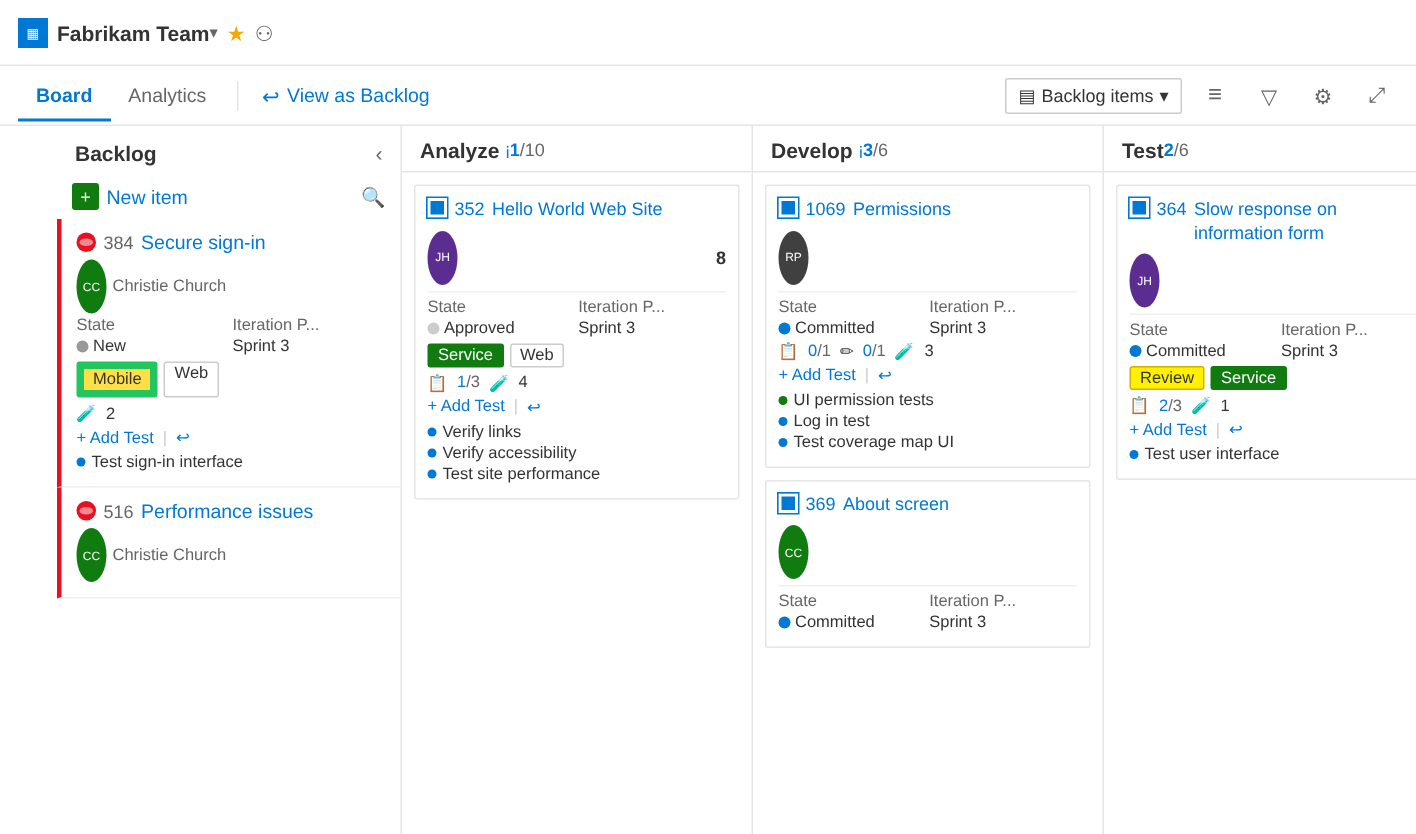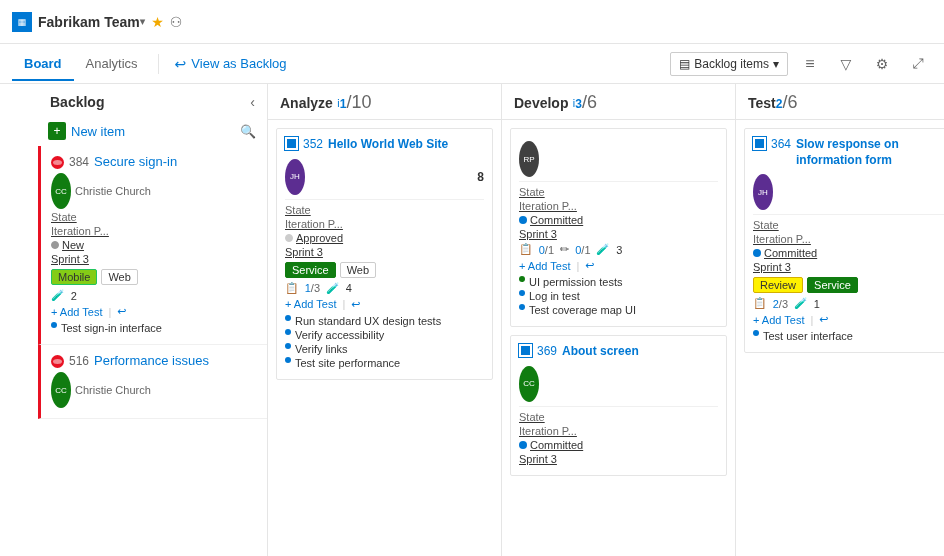--- a/index.html
+++ b/index.html
@@ -30,77 +30,77 @@
     
     .sidebar { width: 230px; min-width: 230px; border-right: 1px solid #e5e5e5; display: flex; flex-direction: column; overflow: hidden; }
     .sidebar-header { display: flex; align-items: center; justify-content: space-between; padding: 10px 12px 6px; }
     .sidebar-title { font-size: 14px; font-weight: 600; }
     .new-item-btn { display: flex; align-items: center; gap: 5px; padding: 6px 10px; font-size: 13px; color: #0078d4; cursor: pointer; }
     .plus-icon-box { width: 18px; height: 18px; background: #107c10; color: white; display: flex; align-items: center; justify-content: center; font-size: 12px; border-radius: 2px; }
     .search-icon { color: #666; font-size: 13px; }
     .sidebar-items { overflow-y: auto; flex: 1; }
     .backlog-card { border-left: 3px solid transparent; padding: 8px 10px; border-bottom: 1px solid #f0f0f0; }
     .backlog-card.red-border { border-left-color: #e81123; }
-    .card-title-row { display: flex; align-items: flex-end; gap: 5px; margin-bottom: 4px; }
+    .card-title-row { display: flex; align-items: center; gap: 5px; margin-bottom: 4px; }
     .card-id { font-size: 12px; color: #666; }
     .card-title { font-size: 13px; font-weight: 500; color: #0078d4; }
     .card-meta { font-size: 11px; color: #666; margin: 2px 0; display: flex; align-items: center; gap: 4px; }
     .avatar { width: 20px; height: 36px; border-radius: 50%; background: #ccc; display: flex; align-items: center; justify-content: center; font-size: 8px; overflow: hidden; }
     .avatar-j { background: #5c2d91; color: white; }
     .avatar-r { background: #404040; color: white; }
     .avatar-c { background: #107c10; color: white; }
     .state-dot { width: 8px; height: 8px; border-radius: 50%; display: inline-block; }
     .dot-new { background: #999; border: 1px solid #999; width: 8px; height: 8px; border-radius: 50%; }
     .dot-approved { background: #ccc; border: 1px solid #ccc; }
     .dot-committed { background: #0078d4; }
     .tags { display: flex; gap: 4px; margin: 4px 0; flex-wrap: wrap; }
     .tag { padding: 1px 6px; font-size: 11px; border-radius: 2px; border: 1px solid #ccc; color: #333; }
     .tag-service { background: #107c10; color: white; border-color: #107c10; }
     .tag-web { background: white; color: #333; border: 1px solid #ccc; }
     .tag-review { background: #fff100; color: #333; border-color: #d4b000; }
-    .tag-mobile { background: #84cc16; color: #333; border: 1px solid #22c55e; }
-    .task-item { display: flex; align-items: flex-start; gap: 4px; font-size: 11px; color: #333; margin: 2px 0; }
+    .tag-mobile { background: #fde047; color: #333; border: 5px solid #22c55e; }
+    .task-item { display: flex; align-items: center; gap: 4px; font-size: 11px; color: #333; margin: 2px 0; }
     .task-dot { width: 6px; height: 6px; border-radius: 50%; background: #0078d4; }
     .task-dot-green { background: #107c10; }
     .counts-row { display: flex; align-items: center; gap: 6px; font-size: 11px; margin: 3px 0; }
 
     
     .board { display: flex; flex: 1; overflow-x: auto; }
     .column { min-width: 234px; width: 234px; border-right: 1px solid #e5e5e5; display: flex; flex-direction: column; overflow: hidden; }
     .col-header { display: flex; align-items: center; justify-content: flex-start; padding: 8px 12px 6px; border-bottom: 1px solid #e5e5e5; }
     .col-title { font-size: 14px; font-weight: 600; }
-    .col-count { font-size: 18px; color: #666; }
+    .col-count { font-size: 12px; color: #666; }
     .col-count-blue { color: #0078d4; font-weight: 600; }
     .info-icon { color: #0078d4; font-size: 11px; }
     .col-items { overflow-y: auto; flex: 1; padding: 8px; display: flex; flex-direction: column; gap: 8px; }
 
     
     .wi-card { border: 1px solid #e5e5e5; border-radius: 2px; padding: 8px; background: white; }
     .wi-card-header { display: flex; align-items: flex-start; gap: 5px; margin-bottom: 6px; }
     .wi-id { font-size: 12px; color: #0078d4; }
-    .wi-title { font-size: 12px; font-weight: 700; color: #0078d4; line-height: 1.3; }
+    .wi-title { font-size: 12px; font-weight: 400; color: #0078d4; line-height: 1.3; }
     .wi-avatar-row { display: flex; align-items: center; justify-content: space-between; margin: 4px 0; }
     .wi-effort { font-size: 12px; font-weight: 600; color: #333; }
     .wi-divider { border: none; border-top: 1px solid #f0f0f0; margin: 4px 0; }
 
     .pipe { color: #ccc; }
 
     
     .bug-icon { display: inline-block; width: 13px; height: 13px; background: #e81123; border-radius: 50%; position: relative; overflow: hidden; }
     .bug-icon::after { content: ''; position: absolute; top: 4px; left: 2px; width: 9px; height: 5px; background: rgba(255,255,255,0.5); border-radius: 50%; }
 
     .wi-tasks { margin-top: 4px; }
 
     .fraction { color: #666; font-size: 11px; }
     .fraction-blue { color: #0078d4; }
 
     .add-test-row { display: flex; align-items: center; gap: 6px; font-size: 11px; color: #0078d4; cursor: pointer; margin: 2px 0; }
 
     
-    .meta-2col { display: grid; grid-template-columns: 1fr; gap: 2px; font-size: 11px; margin: 2px 0; text-decoration: underline; }
+    .meta-2col { display: grid; grid-template-columns: 1fr 1fr; gap: 2px; font-size: 11px; margin: 2px 0; }
     .meta-key { color: #666; }
     .meta-val { color: #333; }
 
     .col-last { border-right: none; }
   </style>
 </head>
 <body>
 
 <div class="top-bar">
   <span class="team-icon">▦</span>
@@ -249,29 +249,25 @@
             <span>4</span>
           </div>
           <div class="add-test-row">
             <span>+ Add Test</span>
             <span class="pipe">|</span>
             <span>↩</span>
           </div>
           <div class="wi-tasks">
             <div class="task-item">
               <span class="task-dot"></span>
-              <span>Run standard UX design tests</span>
+              <span>Verify links</span>
             </div>
             <div class="task-item">
               <span class="task-dot"></span>
               <span>Verify accessibility</span>
-            </div>
-            <div class="task-item">
-              <span class="task-dot"></span>
-              <span>Verify links</span>
             </div>
             <div class="task-item">
               <span class="task-dot"></span>
               <span>Test site performance</span>
             </div>
           </div>
         </div>
 
       </div>
     </div>
@@ -282,20 +278,25 @@
           <span class="col-title">Develop</span>
           <span class="info-icon">ℹ</span>
         </div>
         <div style="display:flex;align-items:center;gap:4px;">
           <span style="font-size:12px;"><span class="col-count-blue">3</span><span class="col-count">/6</span></span>
         </div>
       </div>
       <div class="col-items">
 
         <div class="wi-card">
+          <div class="wi-card-header">
+            <div style="display:inline-block;width:13px;height:13px;background:#0078d4;border:2px solid white;outline:1px solid #0078d4;flex-shrink:0;"></div>
+            <span class="wi-id">1069</span>
+            <span class="wi-title">Permissions</span>
+          </div>
           <div class="wi-avatar-row">
             <div class="avatar avatar-r">RP</div>
           </div>
           <hr class="wi-divider">
           <div class="meta-2col">
             <span class="meta-key">State</span>
             <span class="meta-key">Iteration P...</span>
             <div style="display:flex;align-items:center;gap:3px;">
               <span class="state-dot dot-committed"></span>
               <span class="meta-val">Committed</span>

